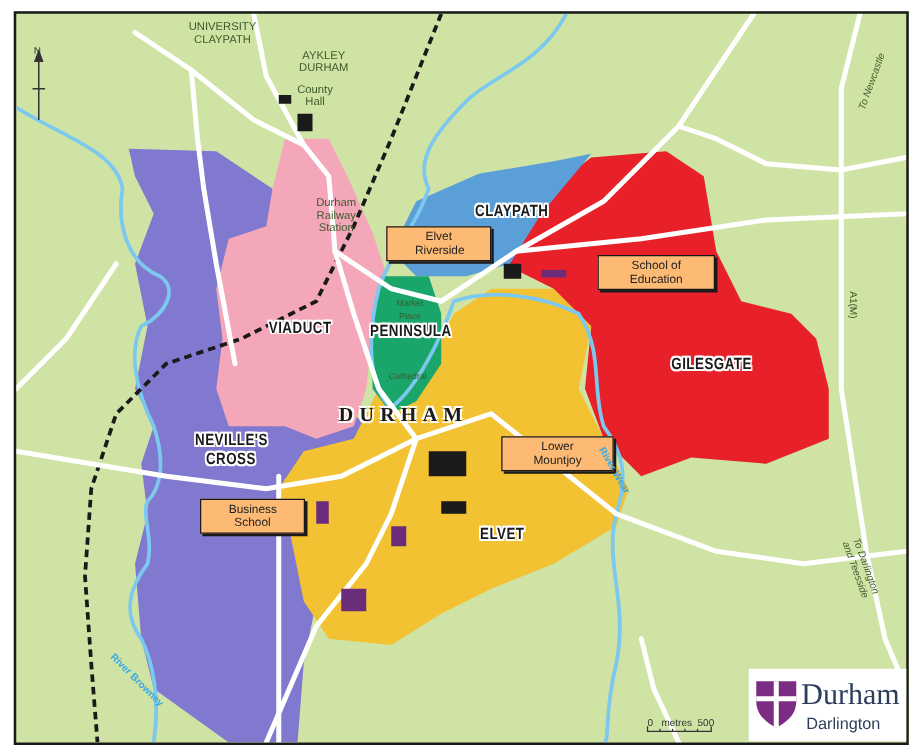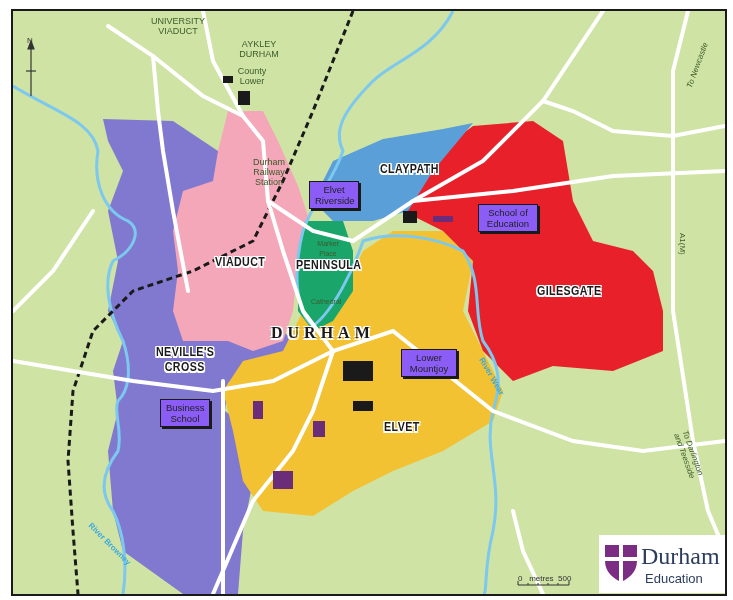--- a/index.html
+++ b/index.html
@@ -3,21 +3,21 @@
 <meta charset="utf-8">
 <style>
   html,body{margin:0;padding:0;background:#ffffff;}
   body{width:733px;height:600px;position:relative;overflow:hidden;font-family:"Liberation Sans",sans-serif;}
   .map-frame{position:absolute;left:11px;top:9px;width:712px;height:583px;border:2px solid #1a1a1a;background:#cfe3a4;overflow:hidden;}
   svg.map{position:absolute;left:0;top:0;width:712px;height:583px;}
   .lbl{position:absolute;font-family:"Liberation Sans",sans-serif;font-weight:bold;color:#1a1a1a;letter-spacing:0.5px;text-transform:uppercase;white-space:nowrap;
        text-shadow:-1.5px -1.5px 0 #fff,1.5px -1.5px 0 #fff,-1.5px 1.5px 0 #fff,1.5px 1.5px 0 #fff,0 1.5px 0 #fff,0 -1.5px 0 #fff,1.5px 0 0 #fff,-1.5px 0 0 #fff;}
   .zone{font-size:13px;transform:scaleX(0.82);transform-origin:left top;}
   .small{position:absolute;font-size:9px;color:#3b5a2b;text-align:center;line-height:10px;white-space:nowrap;}
-  .callout{position:absolute;background:#8b5cf6;border:1.5px solid #1a1a1a;box-shadow:2px 2px 0 #1a1a1a;font-size:9.5px;line-height:11px;text-align:center;padding:2px 5px;color:#222;}
+  .callout{position:absolute;background:#fdba74;border:1.5px solid #1a1a1a;box-shadow:2px 2px 0 #1a1a1a;font-size:9.5px;line-height:11px;text-align:center;padding:2px 22px;color:#222;}
   .durham-title{position:absolute;font-family:"Liberation Serif",serif;font-weight:bold;font-size:16px;letter-spacing:5px;color:#1a1a1a;
        text-shadow:-1.5px -1.5px 0 #fff,1.5px -1.5px 0 #fff,-1.5px 1.5px 0 #fff,1.5px 1.5px 0 #fff;}
   .rot{position:absolute;font-size:8px;color:#3b5a2b;font-style:italic;white-space:nowrap;transform-origin:left top;}
   .river-lbl{position:absolute;font-size:8px;font-weight:bold;color:#3aa8e0;white-space:nowrap;transform-origin:left top;}
   .logo{position:absolute;left:586px;top:524px;width:128px;height:58px;background:#fff;}
   .logo .word{position:absolute;left:42px;top:8px;font-family:"Liberation Serif",serif;font-size:24px;color:#2d3d5c;}
   .logo .uni{position:absolute;left:46px;top:36px;font-family:"Liberation Sans",sans-serif;font-size:13px;color:#2d3d5c;}
   .scale{position:absolute;left:505px;top:563px;font-size:8px;color:#333;text-align:right;}
   .north{position:absolute;left:14px;top:25px;font-size:8px;color:#333;}
 </style>
@@ -90,23 +90,23 @@
 
   <div class="lbl zone" style="left:202px;top:243px;">VIADUCT</div>
   <div class="lbl zone" style="left:283px;top:246px;">PENINSULA</div>
   <div class="lbl zone" style="left:367px;top:150px;">CLAYPATH</div>
   <div class="lbl zone" style="left:524px;top:272px;">GILESGATE</div>
   <div class="lbl zone" style="left:143px;top:333px;width:70px;white-space:normal;text-align:center;line-height:15px;">NEVILLE'S CROSS</div>
   <div class="lbl zone" style="left:371px;top:408px;">ELVET</div>
 
   <div class="durham-title" style="left:258px;top:313px;">DURHAM</div>
 
-  <div class="small" style="left:135px;top:5px;width:60px;white-space:normal;">UNIVERSITY VIADUCT</div>
+  <div class="small" style="left:135px;top:5px;width:60px;white-space:normal;">UNIVERSITY CLAYPATH</div>
   <div class="small" style="left:226px;top:28px;width:40px;white-space:normal;">AYKLEY DURHAM</div>
-  <div class="small" style="left:224px;top:55px;width:30px;white-space:normal;">County Lower</div>
+  <div class="small" style="left:224px;top:55px;width:30px;white-space:normal;">County Hall</div>
   <div class="small" style="left:236px;top:146px;width:40px;white-space:normal;">Durham Railway Station</div>
   <div class="small" style="left:300px;top:228px;width:30px;white-space:normal;font-size:7px;">Market Place</div>
   <div class="small" style="left:298px;top:286px;font-size:7px;">Cathedral</div>
 
   <div class="callout" style="left:296px;top:170px;width:38px;">Elvet Riverside</div>
   <div class="callout" style="left:445px;top:193px;width:48px;margin-left:20px;">School of Education</div>
   <div class="callout" style="left:388px;top:338px;width:44px;">Lower Mountjoy</div>
   <div class="callout" style="left:147px;top:388px;width:38px;text-align:center;">Business School</div>
 
   <div class="rot" style="left:672px;top:75px;transform:rotate(-70deg);">To Newcastle</div>
@@ -123,15 +123,15 @@
     <span>500</span>
   </div>
 
   <div class="logo">
     <svg width="36" height="40" style="position:absolute;left:4px;top:8px;">
       <path d="M2,2 L34,2 L34,18 C34,30 24,36 18,39 C12,36 2,30 2,18 Z" fill="#7b2c83"></path>
       <rect x="16" y="2" width="4" height="37" fill="#fff"></rect>
       <rect x="2" y="14" width="32" height="4" fill="#fff"></rect>
     </svg>
     <div class="word">Durham</div>
-    <div class="uni">Education</div>
+    <div class="uni">Darlington</div>
   </div>
 </div>
 
 </body></html>

